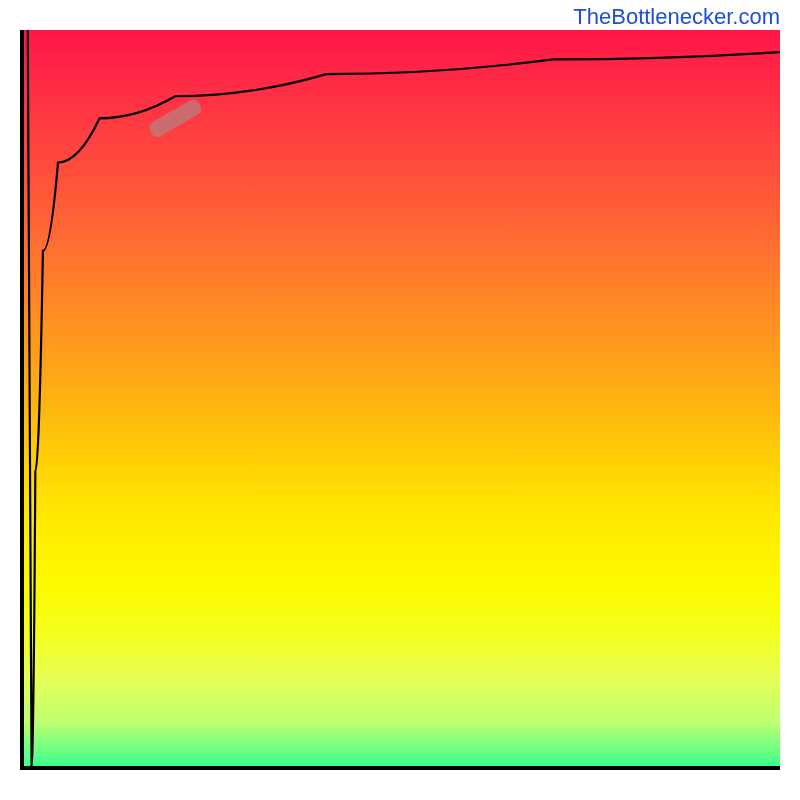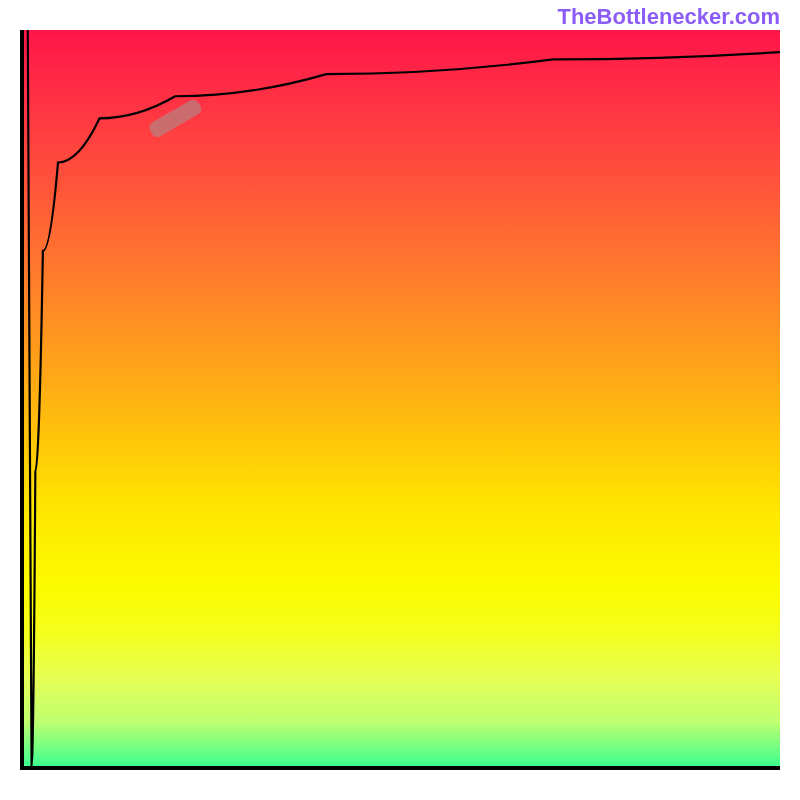--- a/index.html
+++ b/index.html
@@ -9,22 +9,22 @@
     background: #fff;
     position: relative;
     overflow: hidden;
     font-family: Arial, Helvetica, sans-serif;
   }
   .attribution {
     position: absolute;
     top: 4px;
     right: 20px;
     font-size: 22px;
-    font-weight: bold;
-    color: #8b5cf6;
+    font-weight: normal;
+    color: #1d4ed8;
     letter-spacing: 0;
     margin-left: 43px;
   }
   .plot-area {
     position: absolute;
     top: 30px;
     left: 20px;
     width: 760px;
     height: 740px;
     background: linear-gradient(

